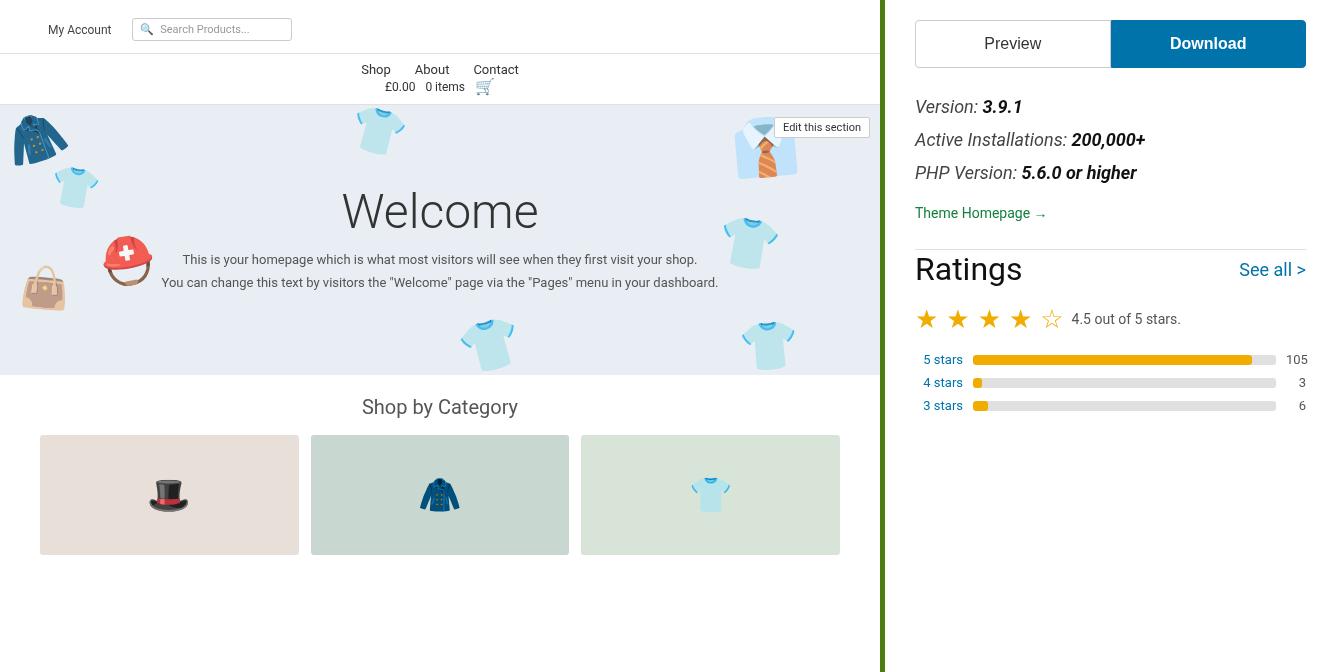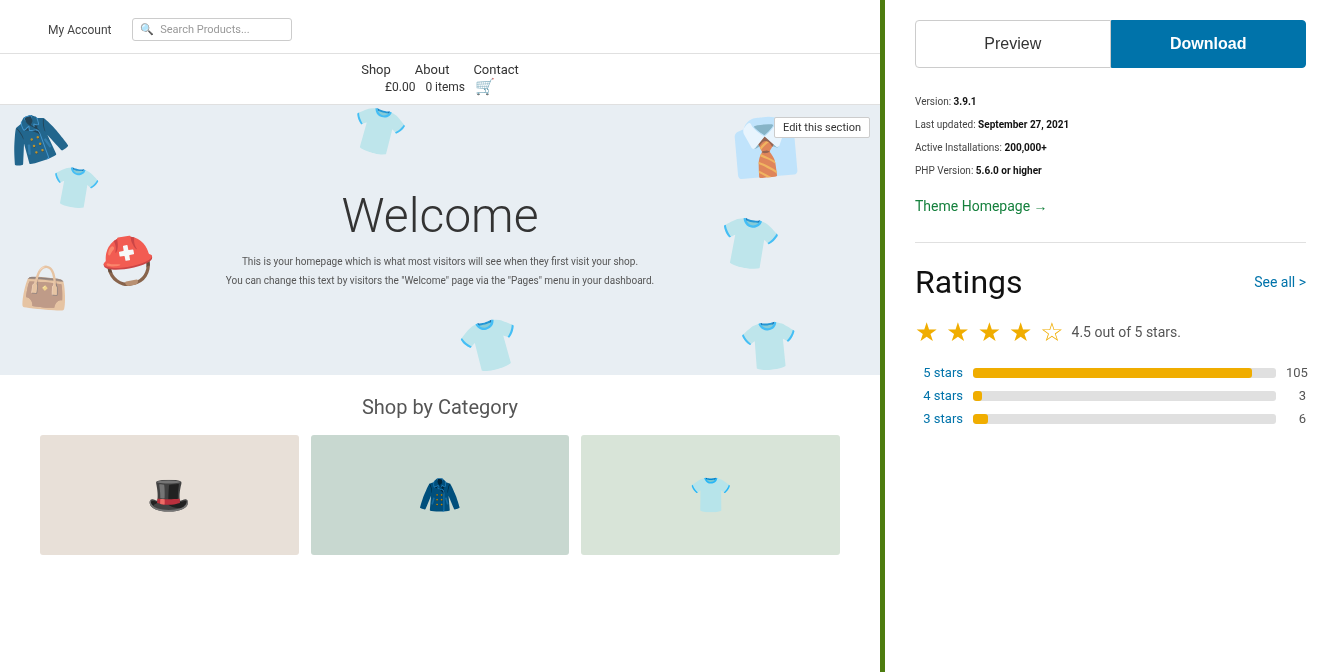--- a/index.html
+++ b/index.html
@@ -125,21 +125,21 @@
     }
 
     .hero-content h2 {
       font-size: 48px;
       font-weight: 300;
       color: #333;
       margin-bottom: 12px;
     }
 
     .hero-content p {
-      font-size: 10px;
+      font-size: 13px;
       color: #555;
       margin-bottom: 8px;
     }
 
     .edit-section-btn {
       position: absolute;
       top: 12px;
       right: 10px;
       font-size: 11px;
       color: #333;
@@ -241,57 +241,57 @@
       cursor: pointer;
       border-radius: 0 4px 4px 0;
     }
 
     .meta-list {
       list-style: none;
       margin-bottom: 20px;
     }
 
     .meta-list li {
-      font-size: 10px;
+      font-size: 18px;
       color: #444;
       margin-bottom: 12px;
+      font-style: italic;
     }
 
     .meta-list li strong {
       color: #111;
     }
 
     .theme-homepage-link {
       font-size: 14px;
       color: #15803d;
       text-decoration: none;
       display: inline-block;
       margin-bottom: 28px;
     }
 
     .ratings-section {
       border-top: 1px solid #e0e0e0;
-      padding-top: 20px;
     }
 
     .ratings-header {
       display: flex;
       align-items: center;
       justify-content: space-between;
       margin-bottom: 16px;
     }
 
     .ratings-title {
       font-size: 32px;
       font-weight: 400;
       color: #111;
     }
 
     .see-all-link {
-      font-size: 14px;
+      font-size: 18px;
       color: #0073aa;
       text-decoration: none;
     }
 
     .stars-row {
       display: flex;
       align-items: center;
       gap: 8px;
       margin-bottom: 18px;
     }
@@ -412,24 +412,20 @@
 
   <div class="action-buttons">
     <button class="btn-preview">Preview</button>
     <button class="btn-download">Download</button>
   </div>
 
   <ul class="meta-list">
     <li>
       <span>Version:</span>
       <strong>3.9.1</strong>
-    </li>
-    <li>
-      <span>Last updated:</span>
-      <strong>September 27, 2021</strong>
     </li>
     <li>
       <span>Active Installations:</span>
       <strong>200,000+</strong>
     </li>
     <li>
       <span>PHP Version:</span>
       <strong>5.6.0 or higher</strong>
     </li>
   </ul>

